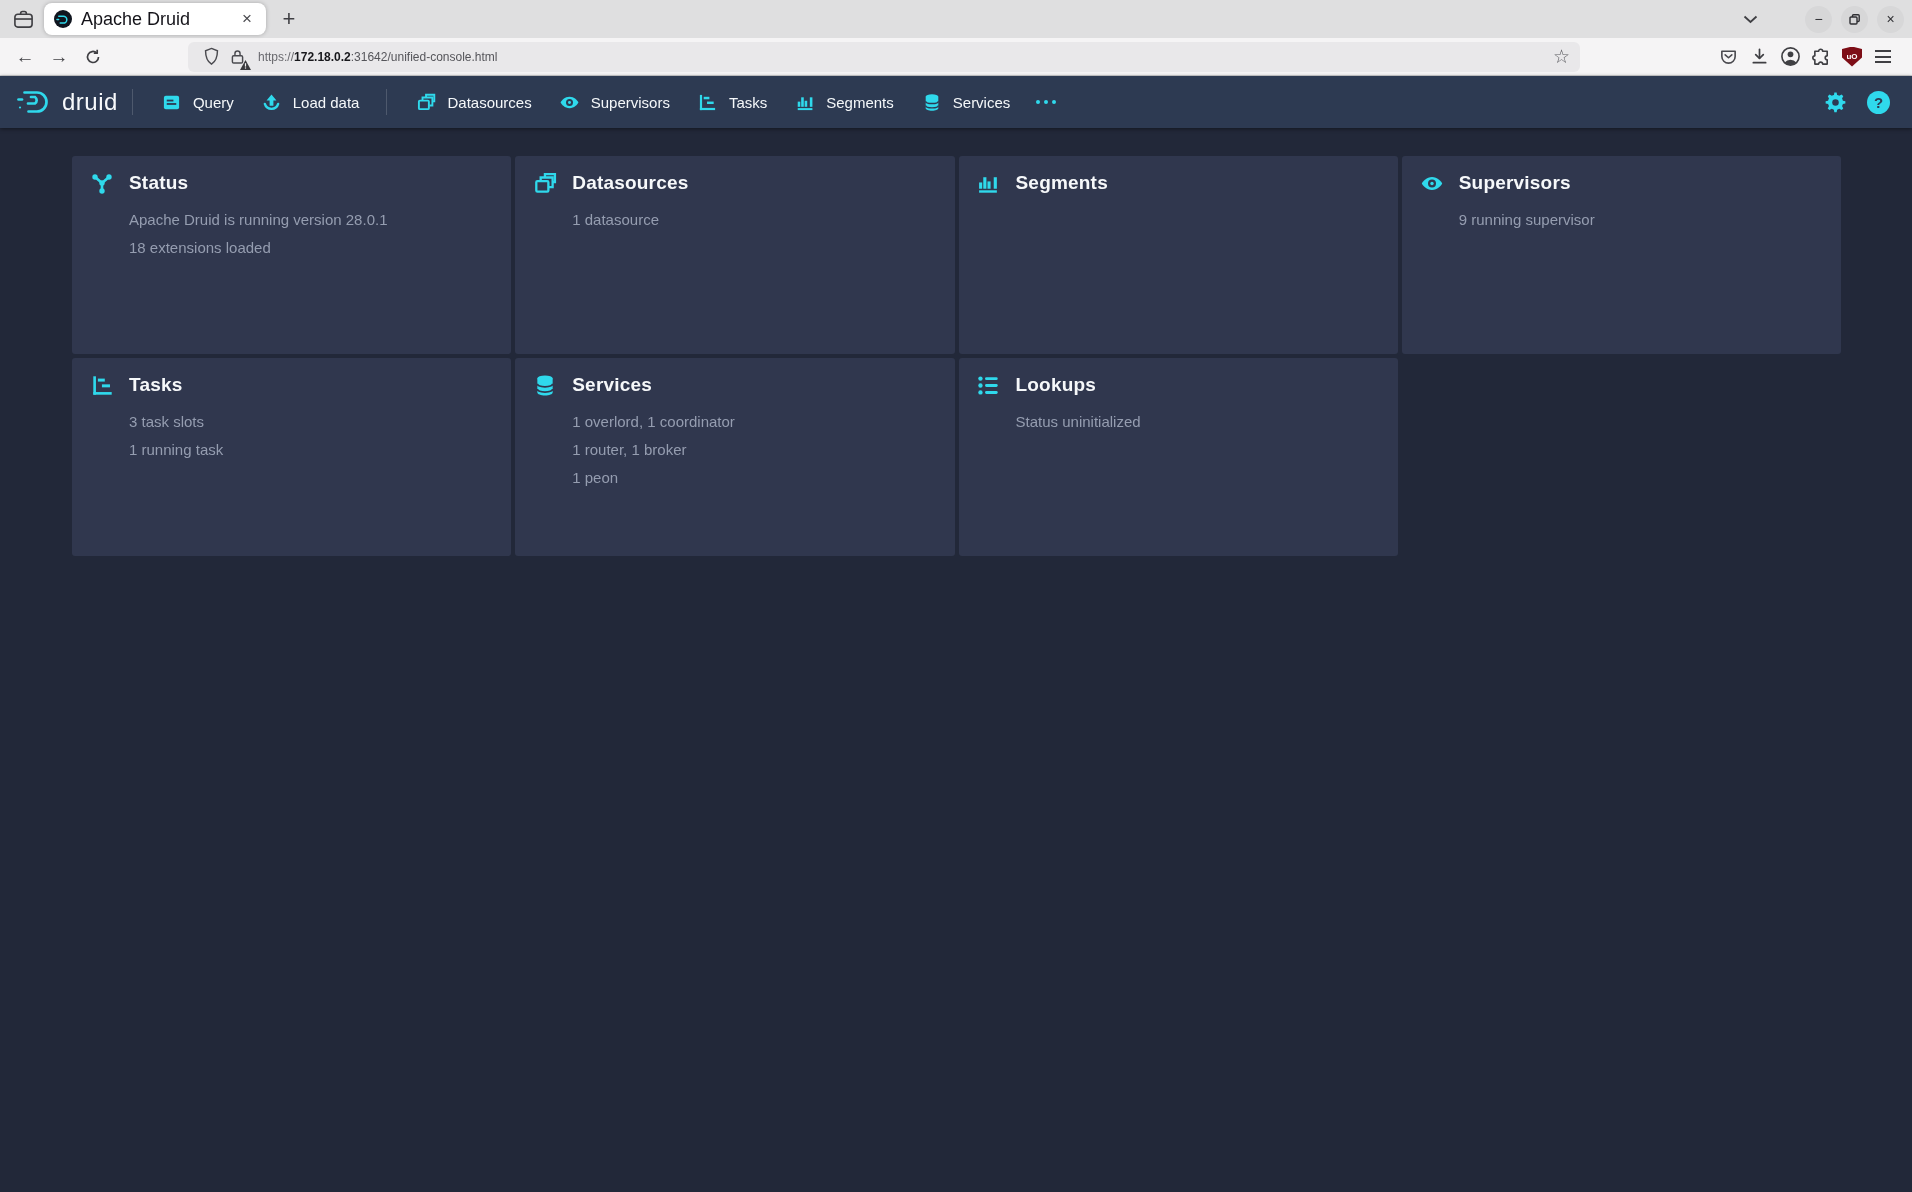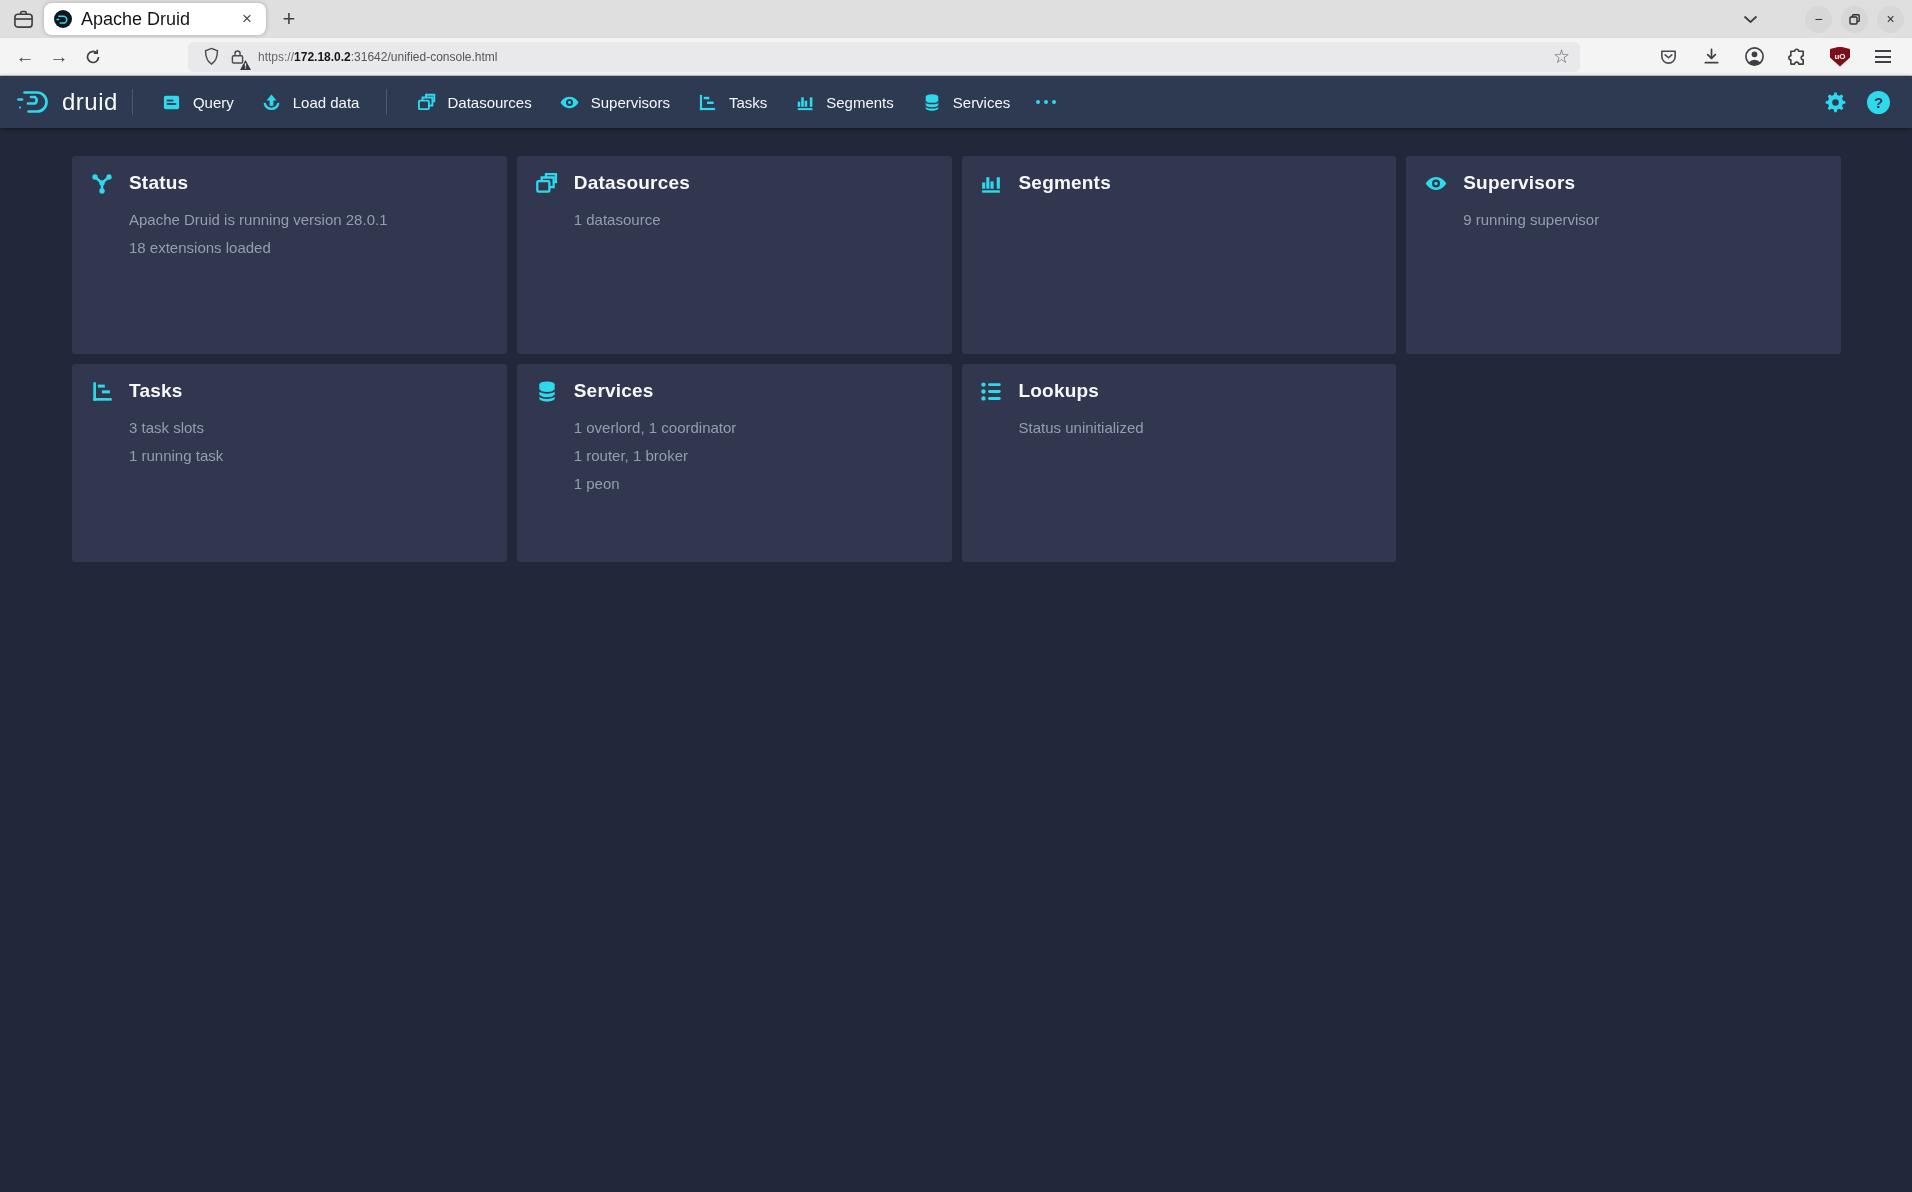--- a/index.html
+++ b/index.html
@@ -21,41 +21,41 @@
   .nav-toolbar { height:38px; background:#f5f4f5; display:flex; align-items:center; padding:0 8px; border-bottom:1px solid #d0d0d2; }
   .tb-btn { width:34px; height:30px; display:flex; align-items:center; justify-content:center; color:#3f3f43; font-size:19px; border-radius:4px; cursor:pointer; }
   .tb-spacer-left { width:78px; }
   .tb-spacer-right { flex:1; }
   .url-field { width:1392px; height:30px; background:#e9e8ea; border-radius:6px; display:flex; align-items:center; padding:0 10px; cursor:text; }
   .url-icon { width:26px; height:26px; display:flex; align-items:center; justify-content:center; cursor:pointer; position:relative; }
   .url-text { font-size:12px; margin-left:8px; white-space:nowrap; color:#69696e; }
   .url-text .host { color:#17171b; font-weight:700; }
   .url-text .rest { color:#55555a; }
   .star-btn { margin-left:auto; font-size:19px; color:#5a5a5f; cursor:pointer; }
-  .right-icons { display:flex; align-items:center; gap:13px; padding-right:6px; }
+  .right-icons { display:flex; align-items:center; gap:1px; padding-right:6px; }
   .ri-btn { width:30px; height:30px; display:flex; align-items:center; justify-content:center; border-radius:4px; cursor:pointer; }
   .hamburger { display:flex; flex-direction:column; gap:3.5px; }
   .hamburger span { display:block; width:16px; height:2px; background:#3f3f43; }
   .ublock-shield { width:20px; height:20px; background:#7d0d16; clip-path:polygon(50% 0,100% 12%,100% 55%,50% 100%,0 55%,0 12%); display:flex; align-items:center; justify-content:center; color:#fff; font-size:8px; font-weight:700; }
 
   
   .druid-nav { height:52px; background:#2d3a52; display:flex; align-items:center; padding:2px 16px; box-shadow:0 1px 4px rgba(0,0,0,.45); }
   .brand { display:flex; align-items:center; gap:10px; cursor:pointer; }
   .brand-text { color:#f7f9fb; font-size:24px; font-weight:500; letter-spacing:.5px; }
   .nav-divider { width:1px; height:26px; background:rgba(255,255,255,.16); margin:0 14px; }
   .nav-item { display:flex; align-items:center; gap:9px; padding:0 13px; height:52px; cursor:pointer; color:#f5f8fa; font-size:15px; }
   .more-dots { display:flex; gap:4px; padding:0 13px; height:52px; align-items:center; cursor:pointer; }
   .more-dots i { width:4px; height:4px; border-radius:50%; background:#2fd9ec; }
   .nav-spacer { flex:1; }
   .nav-right { display:flex; align-items:center; gap:20px; padding-right:6px; }
   .help-circle { width:23px; height:23px; border-radius:50%; background:#2fd9ec; color:#2d3a52; font-weight:700; font-size:15px; display:flex; align-items:center; justify-content:center; cursor:pointer; }
   .gear-btn { cursor:pointer; display:flex; }
 
   
-  .home { padding:28px 71px 0 72px; display:grid; grid-template-columns:repeat(4,1fr); grid-auto-rows:198px; gap:10px; }
+  .home { padding:28px 71px 0 72px; display:grid; grid-template-columns:repeat(4,1fr); grid-auto-rows:198px; gap:4px; }
   .card { background:#30374e; border-radius:3px; padding:15px 18px; cursor:pointer; }
   .card-header { display:flex; align-items:center; gap:15px; }
   .card-icon { width:24px; height:24px; display:flex; align-items:center; justify-content:center; flex:0 0 24px; }
   .card-title { color:#f6f8fa; font-size:19px; font-weight:700; letter-spacing:.2px; }
   .card-lines { margin:11px 0 0 39px; }
   .card-line { color:#959db0; font-size:15px; line-height:28px; }
 </style>
 </head>
 <body>
 

